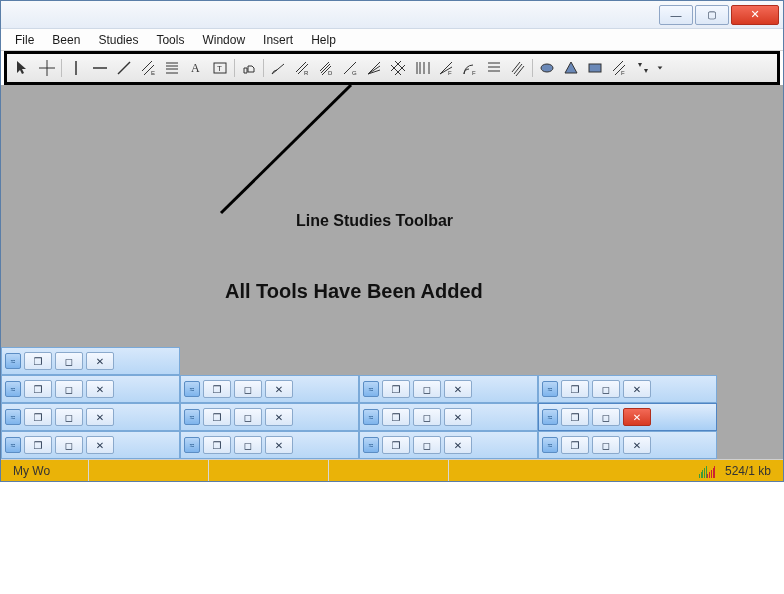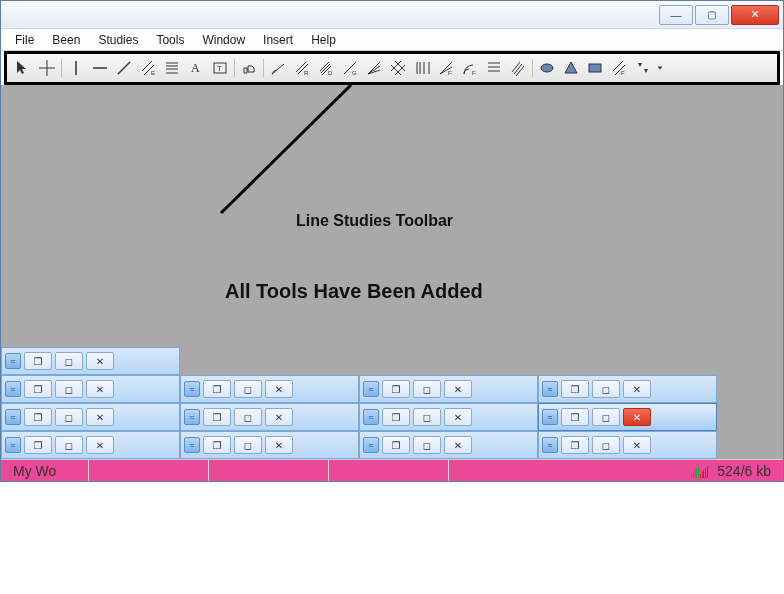--- a/index.html
+++ b/index.html
@@ -21,21 +21,21 @@
   .label1 { position:absolute; left:287px; top:127px; font-weight:700; font-size:16px; color:#111;margin-left:8px; }
   .label2 { position:absolute; left:224px; top:195px; font-weight:700; font-size:20px; color:#111; }
   .ann-line { position:absolute; left:210px; top:0; }
   .subwin { width: 179px; height: 28px; background:linear-gradient(#d7e8fb,#b8d7f6); border:1px solid #7aa9d8; display:flex; align-items:center; padding:2px 3px; gap:3px; }
   .subwin.active { background:linear-gradient(#e0edfc,#a9cff5); border-color:#4f85c4; }
   .subwin .sicon { width:16px; height:16px; background:linear-gradient(#b7d6f7,#7eb4ec); border:1px solid #5b8dc4; border-radius:2px; display:flex; align-items:center; justify-content:center; font-size:8px; color:#1a4c80; }
   .subwin .sbtn { width:28px; height:18px; border:1px solid #8aa9cc; background:linear-gradient(#f4f8ff,#dbe8f8); border-radius:2px; display:flex; align-items:center; justify-content:center; font-size:10px; color:#2b3b52; }
   .subwin .sbtn.close-r { background:linear-gradient(#f36a57,#d73a22); border-color:#b02e1d; color:#fff; }
   .subgrid { position:absolute; left:0; bottom:0; display:flex; flex-direction:column; gap:0; }
   .subrow { display:flex; gap:0; }
-  .statusbar { height:22px; border-top:1px solid #d0d0d0; background:#ec4899; display:flex; align-items:center; padding:0 6px; font-size:14px; color:#333; }
+  .statusbar { height:22px; border-top:1px solid #d0d0d0; background:#eab308; display:flex; align-items:center; padding:0 6px; font-size:12px; color:#333; }
   .statusbar .cell { border-right:1px solid #d7d7d7; padding:0 6px; height:100%; display:flex; align-items:center; }
   .statusbar .cell.first { width:82px; }
   .statusbar .spacer { flex:1; }
   .statusbar .sig { width:24px; display:flex; align-items:flex-end; gap:1px; height:14px; padding:0 4px; }
   .statusbar .sig span { display:block; width:2px; background:#3a9b3a; }
   .statusbar .sig span.r { background:#c23; }
   svg.ticon { width:18px; height:18px; }
 </style>
 </head>
 <body>
@@ -349,15 +349,15 @@
         <span style="height:6px"></span>
         <span style="height:8px"></span>
         <span style="height:10px"></span>
         <span style="height:12px"></span>
       <span class="r" style="height:4px"></span>
         <span class="r" style="height:6px"></span>
         <span class="r" style="height:8px"></span>
         <span class="r" style="height:10px"></span>
         <span class="r" style="height:12px"></span>
     </div>
-    <div class="cell" style="border:none">524/6 kb</div>
+    <div class="cell" style="border:none">524/1 kb</div>
   </div>
 </div>
 
 </body></html>

